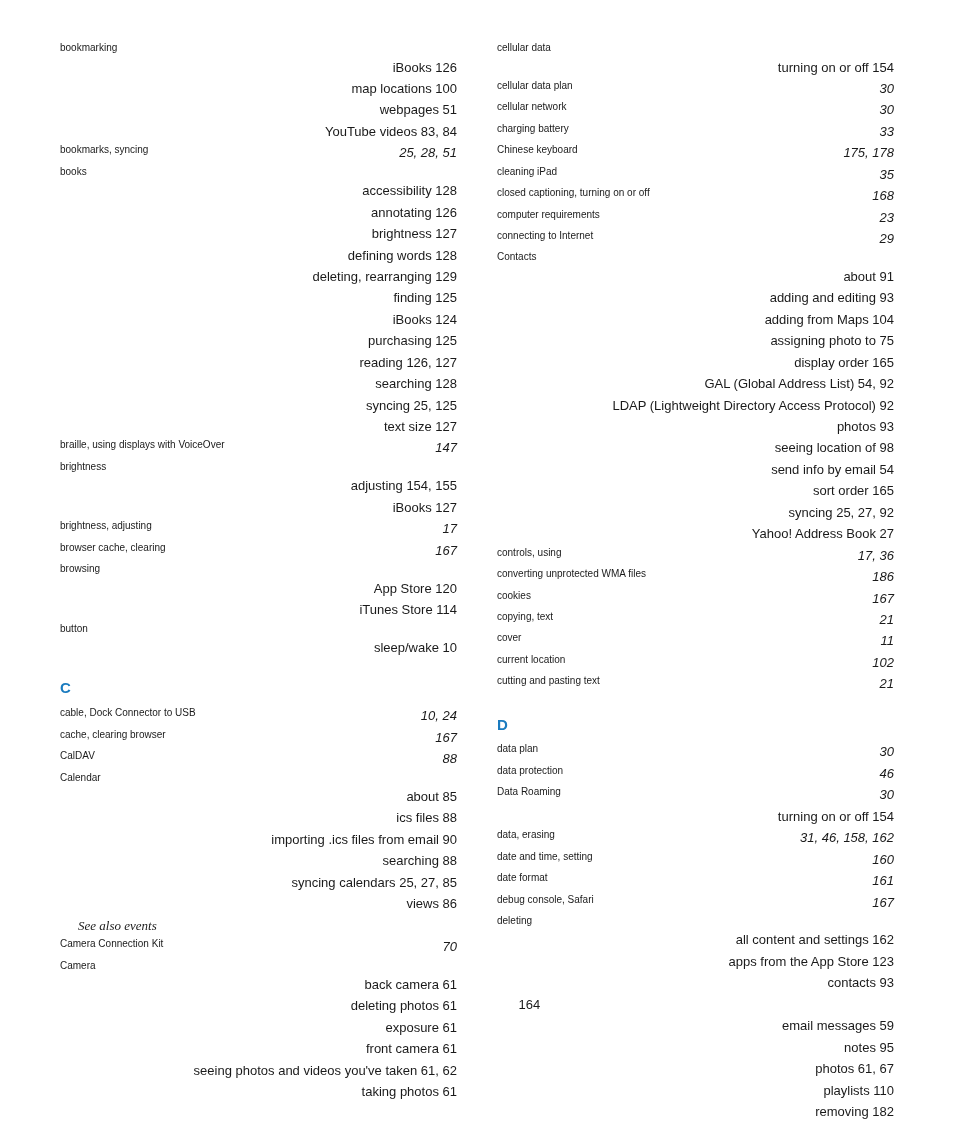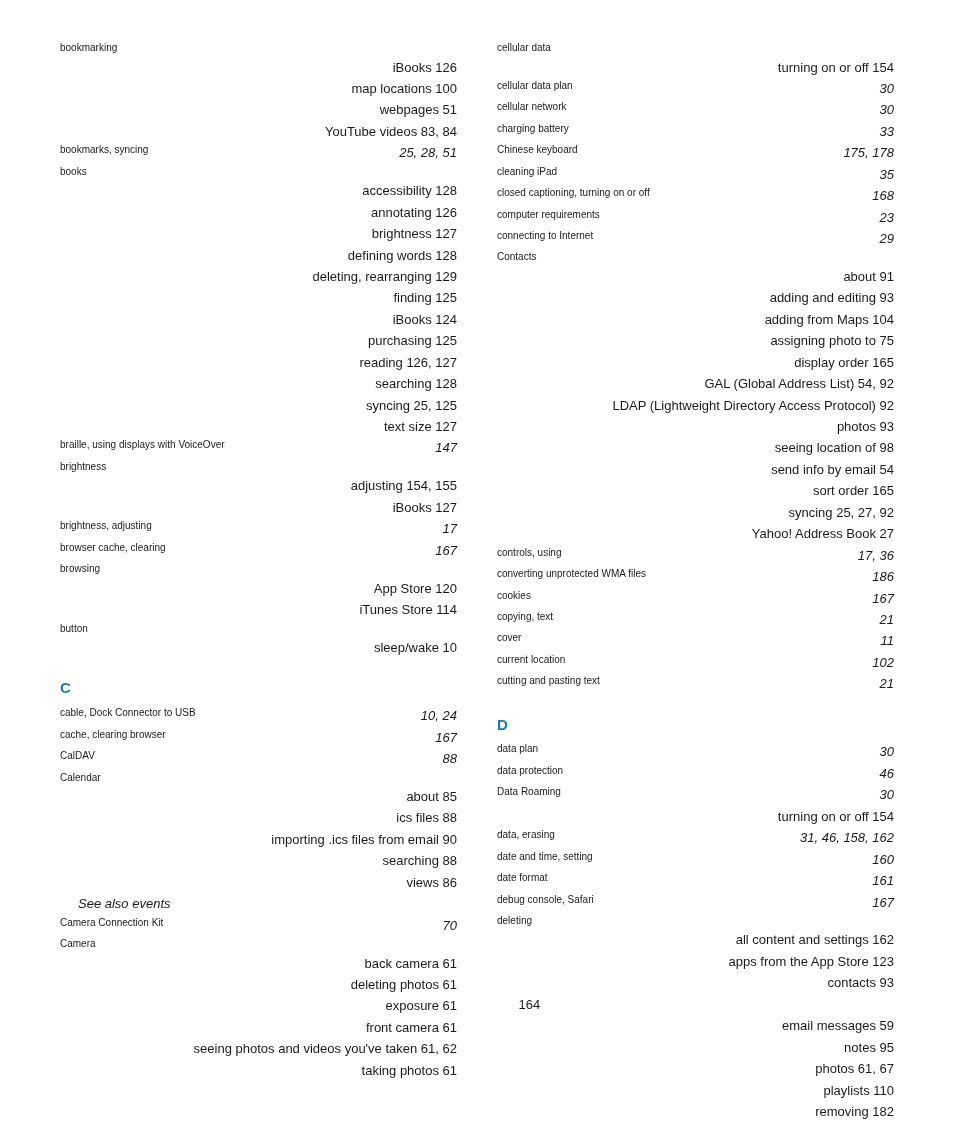--- a/index.html
+++ b/index.html
@@ -30,20 +30,21 @@
       font-size: 15px;
       font-weight: bold;
       color: #1a7bbf;
       margin-top: 18px;
       margin-bottom: 4px;
     }
     .see-also {
       padding-left: 18px;
       font-style: italic;
       font-size: 13px;
+      font-family: Liberation Serif, serif;
     }
     .entry-row {
       display: flex;
       width: 100%;
     }
     .entry-row .label { flex: 1; font-size: 10px; }
     .entry-row .pagenum { font-size: 13px; white-space: nowrap; font-style: italic; }
     .sub-row {
       display: flex;
       width: 100%;
@@ -199,20 +200,24 @@
         </div>
         <div class="sub-row">
           <span class="label">importing .ics files from email</span>
           <span class="pagenum">&nbsp;90</span>
         </div>
         <div class="sub-row">
           <span class="label">searching</span>
           <span class="pagenum">&nbsp;88</span>
         </div>
         <div class="sub-row">
+          <span class="label">syncing calendars</span>
+          <span class="pagenum">&nbsp;25, 27, 85</span>
+        </div>
+        <div class="sub-row">
           <span class="label">views</span>
           <span class="pagenum">&nbsp;86</span>
         </div>
         <div class="see-also">See also events</div>
         <div class="entry-row">
           <span class="label">Camera Connection Kit</span>
           <span class="pagenum">&nbsp;70</span>
         </div>
         <div class="entry-row">
           <span class="label">Camera</span>

